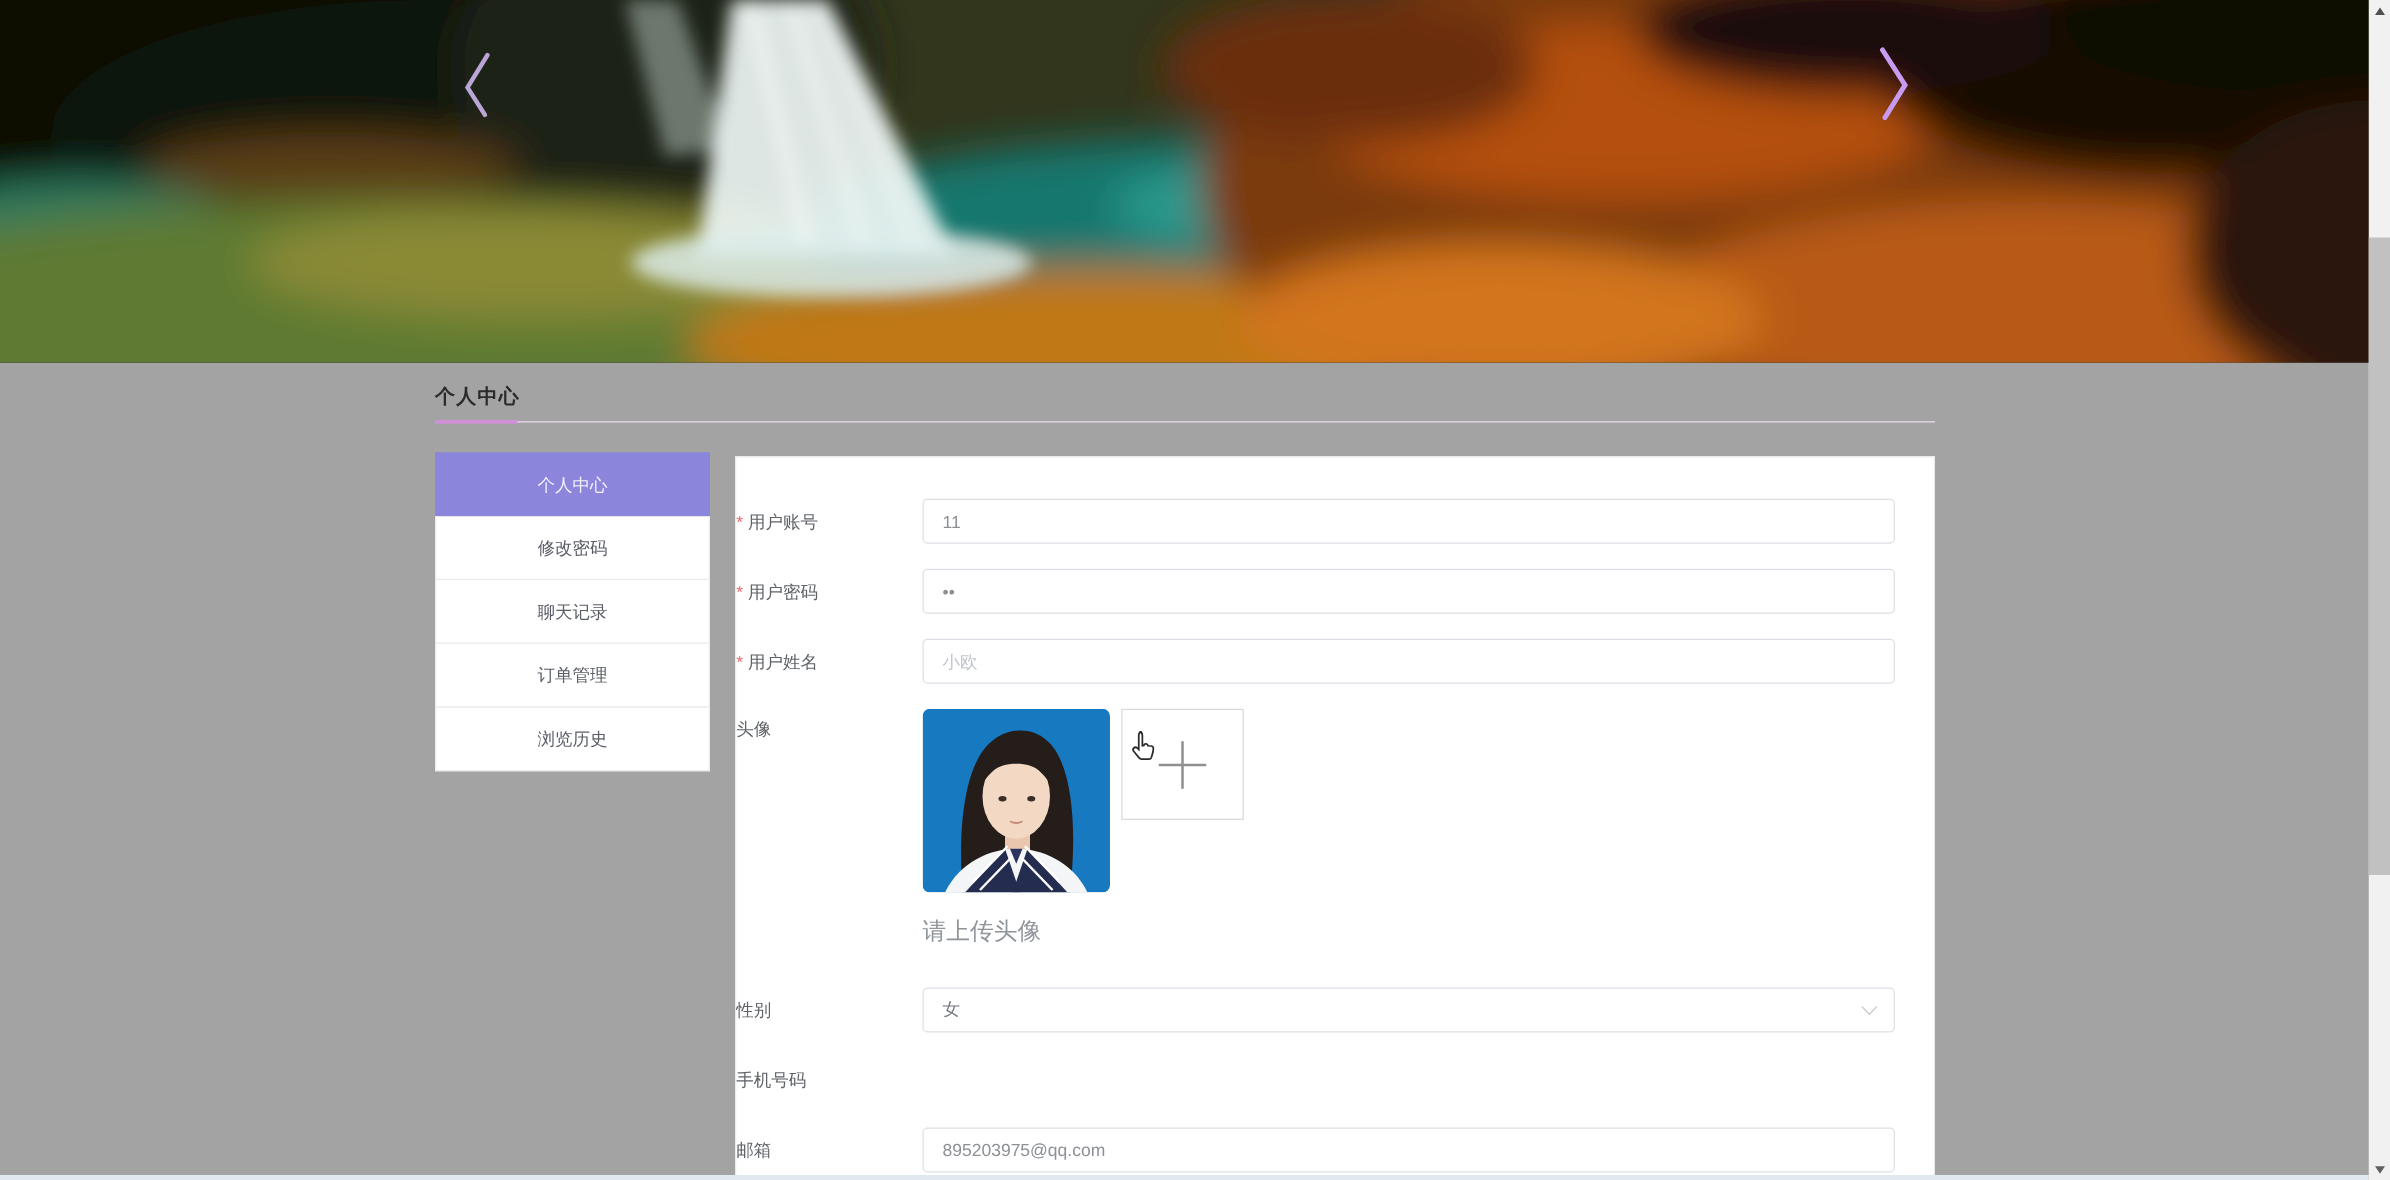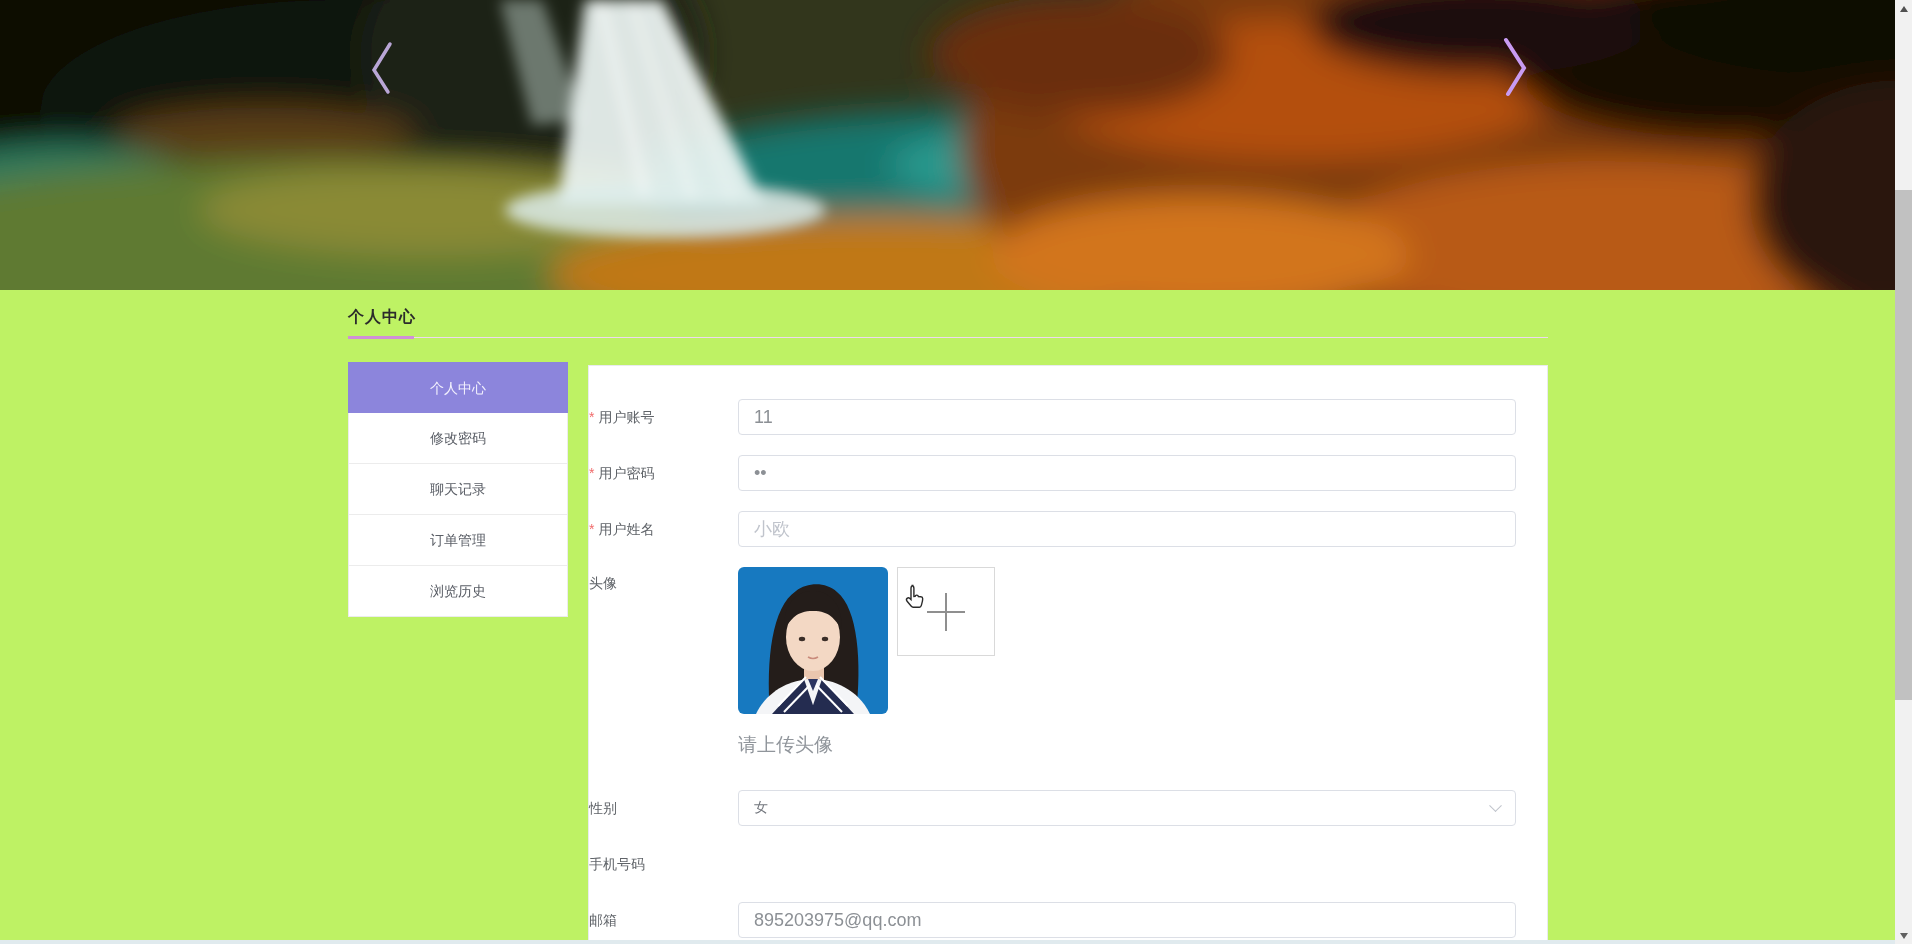--- a/index.html
+++ b/index.html
@@ -1,18 +1,18 @@
 <!DOCTYPE html>
 <html><head>
 <meta charset="utf-8">
 <style>
   * { margin:0; padding:0; box-sizing:border-box; }
   html,body { width:1912px; height:944px; overflow:hidden; }
   body { font-family:"Liberation Sans","DejaVu Sans",sans-serif; background:#fff; }
-  #app { position:relative; width:1912px; height:944px; background:#bef264; overflow:hidden; }
+  #app { position:relative; width:1912px; height:944px; background:#a3a3a3; overflow:hidden; }
 
   
   .banner { position:absolute; left:0; top:0; width:1912px; height:290px; overflow:hidden; background:#141208; }
   .banner svg.scene { position:absolute; left:0; top:0; }
   .carousel-btn { position:absolute; top:30px; width:46px; height:72px; cursor:pointer; background:transparent; border:none; }
   .carousel-btn.prev { left:360px; }
   .carousel-btn.next { left:1492px; }
 
   
   .page-title { position:absolute; left:348px; top:307px; font-size:16px; font-weight:bold; color:#2b2b2b; letter-spacing:1px; }
@@ -27,21 +27,21 @@
   .side-item:first-child { border-top:1px solid #ececec; }
   .side-item.active { background:#8c85dc; border-color:#8c85dc; color:#f3f1fd; }
 
   
   .panel { position:absolute; left:588px; top:365px; width:960px; height:700px;
            background:#fff; border:1px solid #e9ebee; padding-top:33px; }
   .frow { display:flex; margin-bottom:20px; }
   .flabel { width:149px; padding-right:12px; text-align:left; font-size:14px; color:#5f6368; line-height:36px; white-space:nowrap; }
   .req { color:#f06a6a; margin-right:4px; font-size:14px; }
   .finput { width:778px; height:36px; border:1px solid #dcdfe6; border-radius:4px; padding:0 15px;
-            font-size:18px; color:#8c9095; background:#fff; outline:none; }
+            font-size:14px; color:#8c9095; background:#fff; outline:none; }
   .finput::placeholder { color:#c0c4cc; }
 
   
   .frow.avatar-row { margin-bottom:32px; }
   .frow.avatar-row .flabel { line-height:20px; padding-top:6px; }
   .avatar-line { display:flex; align-items:flex-start; }
   .avatar-img { width:150px; height:147px; border-radius:6px; overflow:hidden; cursor:pointer; }
   .upload-box { width:98px; height:89px; margin-left:9px; border:1px solid #d9d9d9; background:#fff;
                 display:flex; align-items:center; justify-content:center; cursor:pointer; }
   .plus-icon { position:relative; width:38px; height:38px; }

